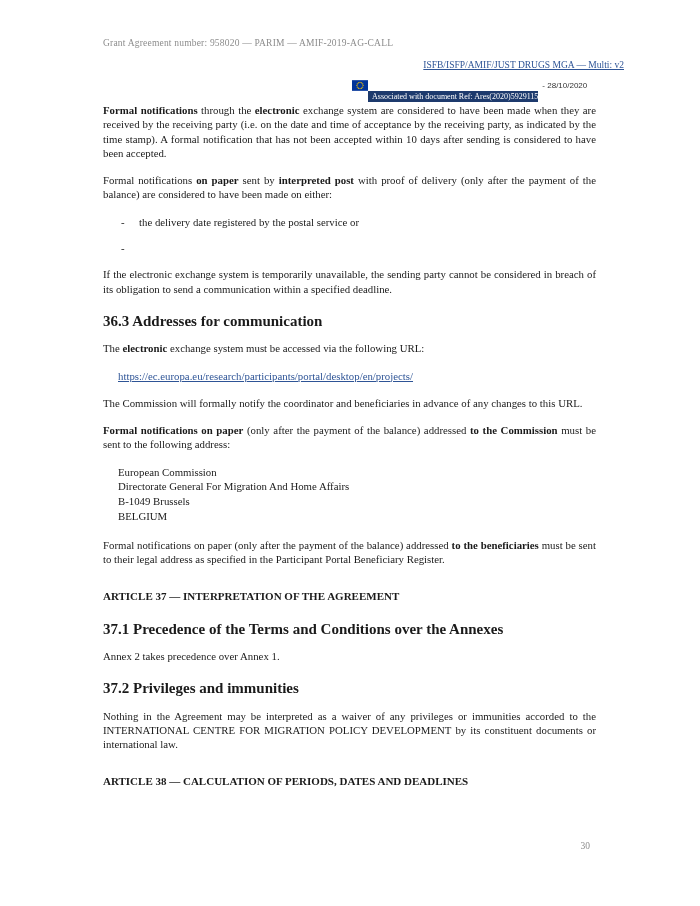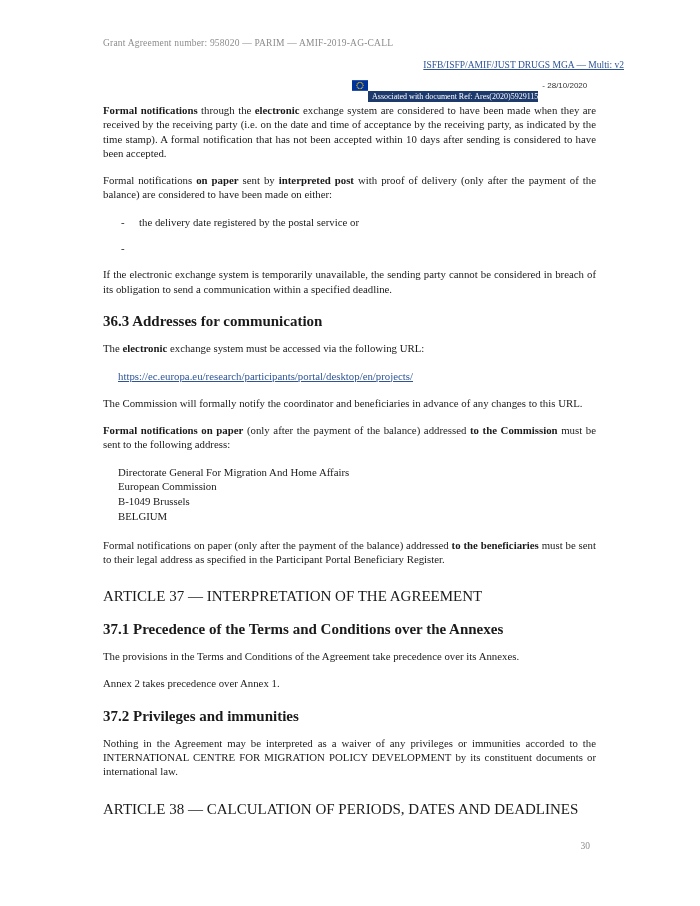--- a/index.html
+++ b/index.html
@@ -44,21 +44,21 @@
     margin-top:22px;
   }
   .stamp-tail{
     font-family:"Liberation Sans","DejaVu Sans",sans-serif;
     font-size:8px;color:#333333;padding-left:4px;
   }
   
   .content{padding:0 104px 0 103px;font-size:10.8px;line-height:14.3px;}
   .content p{margin:8px 0 13px;text-align:justify;}
   .content h3{font-size:15px;line-height:14.3px;margin:18px 0 13px;font-weight:bold;}
-  .content h2{font-size:15px;line-height:14.5px;margin:23px 0 16px;font-weight:normal;}
+  .content h2{font-size:11px;line-height:14.5px;margin:23px 0 16px;font-weight:bold;}
   .bullet{display:flex;margin:0 0 12px;padding-left:18px;}
   .bullet .marker{width:18px;flex:0 0 auto;}
   .url-line{margin:0 0 13px;padding-left:15px;text-align:left;}
   a.url{color:var(--accent_link,#2e5496);text-decoration:underline;cursor:pointer;}
   .address{margin:0 0 14px;padding-left:15px;line-height:14.7px;}
   
   .pageno{
     position:absolute;right:110px;top:841px;
     font-size:9.5px;color:var(--muted_text,#8c8c8c);
   }
@@ -116,33 +116,32 @@
 
     <p class="url-line">
       <a class="url">https://ec.europa.eu/research/participants/portal/desktop/en/projects/</a>
     </p>
 
     <p>The Commission will formally notify the coordinator and beneficiaries in advance of any changes to this URL.</p>
 
     <p><b>Formal notifications on paper</b><span> (only after the payment of the balance) addressed </span><b>to the Commission</b><span> must be sent to the following address:</span></p>
 
     <div class="address">
+      <div>European Commission</div>
       <div>Directorate General For Migration And Home Affairs</div>
-      <div>European Commission</div>
       <div>B-1049 Brussels</div>
       <div>BELGIUM</div>
     </div>
 
     <p><span>Formal notifications on paper (only after the payment of the balance) addressed </span><b>to the beneficiaries</b><span> must be sent to their legal address as specified in the Participant Portal Beneficiary Register.</span></p>
 
     <h2>ARTICLE 37 — INTERPRETATION OF THE AGREEMENT</h2>
 
     <h3>37.1 Precedence of the Terms and Conditions over the Annexes</h3>
 
-    <p>The provisions in the Terms and Conditions of the Agreement take precedence over its Annexes.</p>
 
     <p>Annex 2 takes precedence over Annex 1.</p>
 
     <h3>37.2 Privileges and immunities</h3>
 
     <p>Nothing in the Agreement may be interpreted as a waiver of any privileges or immunities accorded to the INTERNATIONAL CENTRE FOR MIGRATION POLICY DEVELOPMENT by its constituent documents or international law.</p>
 
     <h2>ARTICLE 38 — CALCULATION OF PERIODS, DATES AND DEADLINES</h2>
 
   </main>

